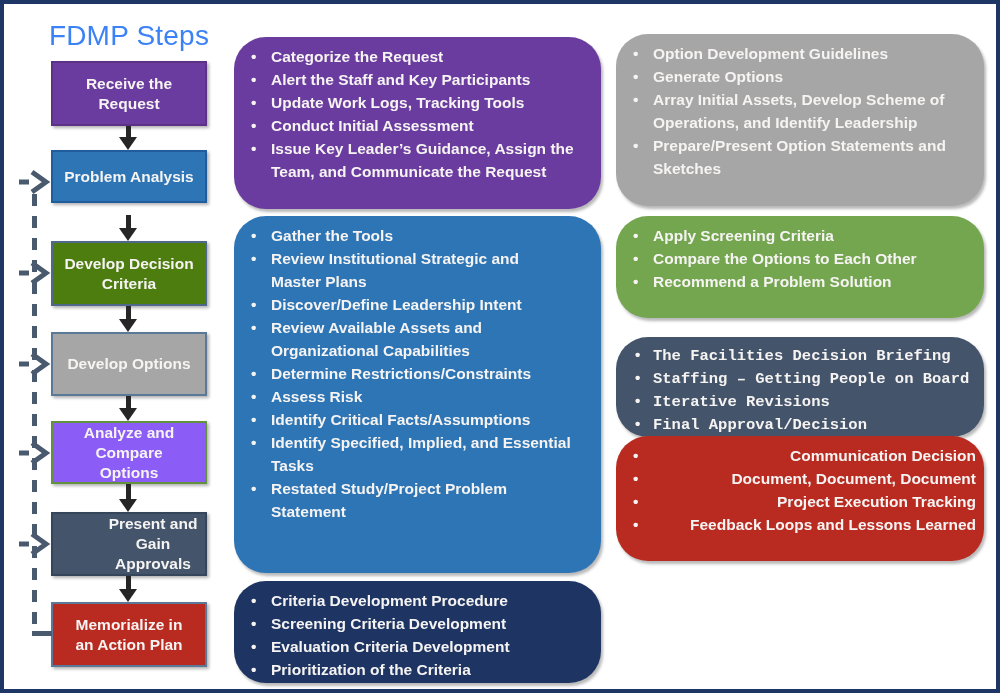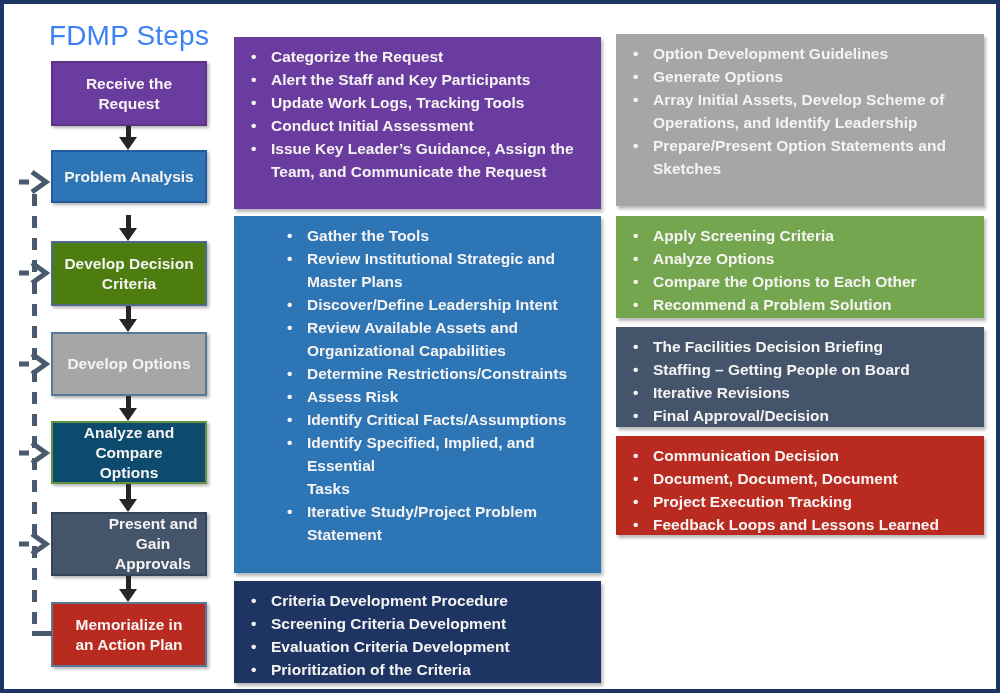--- a/index.html
+++ b/index.html
@@ -37,51 +37,52 @@
   .dashline {
     position:absolute; left:28px; top:190px; width:5px; height:438px;
     background:repeating-linear-gradient(to bottom,#4A5A6E 0 12px,transparent 12px 22px);
   }
   .dashfoot { position:absolute; left:28px; top:627px; width:20px; height:5px; background:#4A5A6E; }
   .chev { position:absolute; left:13px; width:34px; height:26px; }
   
   .panel {
     position:absolute; box-sizing:border-box; color:#F6F4F3;
     box-shadow:2px 3px 3px rgba(0,0,0,0.28);
+    border-radius:32px;
   }
   .mid  { left:230px; width:367px; }
   .rgt  { left:612px; width:368px; }
   .p1 { top:33px;  height:172px; }
-  .p2 { top:212px; height:357px;padding-left:36px; }
+  .p2 { top:212px; height:357px; }
   .p3 { top:577px; height:102px; }
   .p4 { top:30px;  height:172px; }
   .p5 { top:212px; height:102px; }
-  .p6 { top:323px; height:100px; }
-  .p7 { top:432px; height:99px; }
+  .p6 { top:333px; height:100px;font-family:Liberation Mono, monospace; }
+  .p7 { top:432px; height:125px;text-align:right; }
   .panel ul { list-style:none; margin:0; padding:8px 8px 0 0; }
   .panel li {
     position:relative; padding-left:37px; font-size:15.5px; font-weight:600;
     line-height:23px; white-space:pre-line;
   }
   .panel li::before { content:"\2022"; position:absolute; left:17px; top:0; }
 </style>
 </head>
 <body>
 
 <div id="frame">
 
   <div class="title">FDMP Steps</div>
 
   <div class="step s1" style="background: rgb(107, 60, 159);">Receive the
 Request</div>
   <div class="step s2" style="background: rgb(46, 117, 182);">Problem Analysis</div>
   <div class="step s3" style="background: #4d7c0f;">Develop Decision
 Criteria</div>
   <div class="step s4" style="background: rgb(166, 166, 166);">Develop Options</div>
-  <div class="step s5" style="background: #0c4a6e;">Analyze and
+  <div class="step s5" style="background: #8b5cf6;">Analyze and
 Compare
 Options</div>
   <div class="step s6" style="background: rgb(68, 84, 106); padding-left: 48px;">Present and Gain
 Approvals</div>
   <div class="step s7" style="background: rgb(185, 43, 33);">Memorialize in
 an Action Plan</div>
 
   <div class="varrow" style="top:122px;height:24px">
       <div class="stem" style="height:11px"></div>
       <div class="head"></div>
@@ -141,21 +142,21 @@
         <li>Review Institutional Strategic and
 Master Plans</li>
         <li>Discover/Define Leadership Intent</li>
         <li>Review Available Assets and
 Organizational Capabilities</li>
         <li>Determine Restrictions/Constraints</li>
         <li>Assess Risk</li>
         <li>Identify Critical Facts/Assumptions</li>
         <li>Identify Specified, Implied, and Essential
 Tasks</li>
-        <li>Iterative Study/Project Problem
+        <li>Restated Study/Project Problem
 Statement</li>
       </ul>
   </div>
   <div class="panel mid p3" style="background: rgb(30, 53, 99);">
     <ul>
         <li>Criteria Development Procedure</li>
         <li>Screening Criteria Development</li>
         <li>Evaluation Criteria Development</li>
         <li>Prioritization of the Criteria</li>
       </ul>
@@ -167,21 +168,20 @@
         <li>Generate Options</li>
         <li>Array Initial Assets, Develop Scheme of
 Operations, and Identify Leadership</li>
         <li>Prepare/Present Option Statements and
 Sketches</li>
       </ul>
   </div>
   <div class="panel rgt p5" style="background: rgb(116, 166, 79);">
     <ul>
         <li>Apply Screening Criteria</li>
-        <li>Analyze Options</li>
         <li>Compare the Options to Each Other</li>
         <li>Recommend a Problem Solution</li>
       </ul>
   </div>
   <div class="panel rgt p6" style="background: rgb(68, 84, 106);">
     <ul>
         <li>The Facilities Decision Briefing</li>
         <li>Staffing – Getting People on Board</li>
         <li>Iterative Revisions</li>
         <li>Final Approval/Decision</li>

